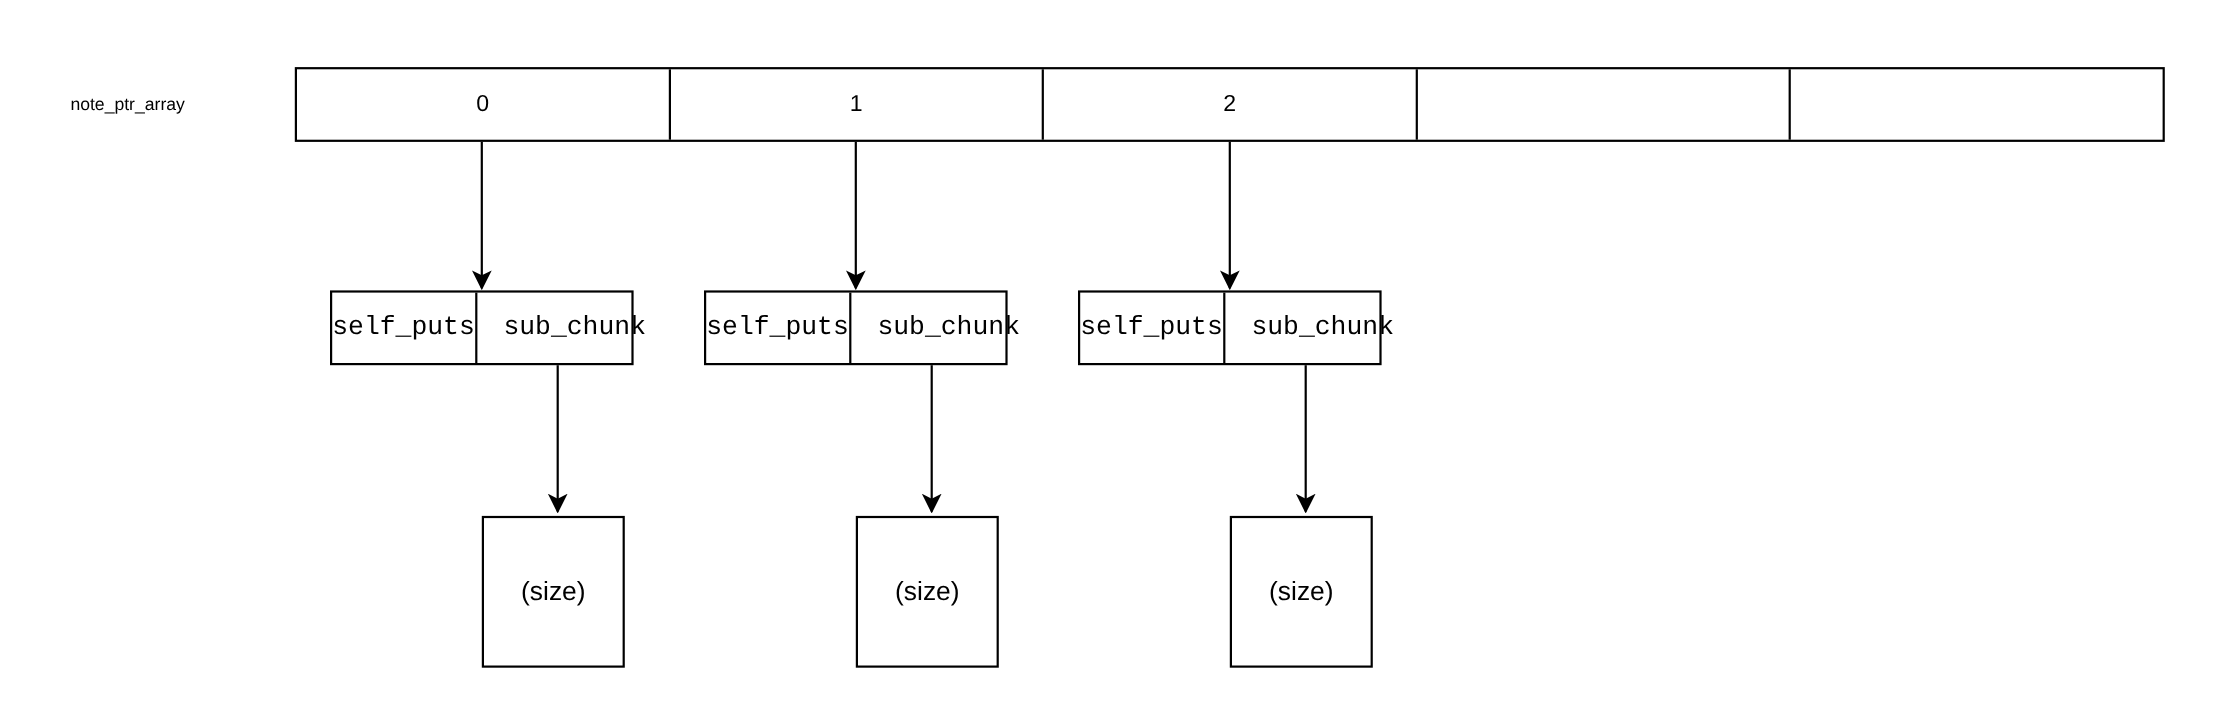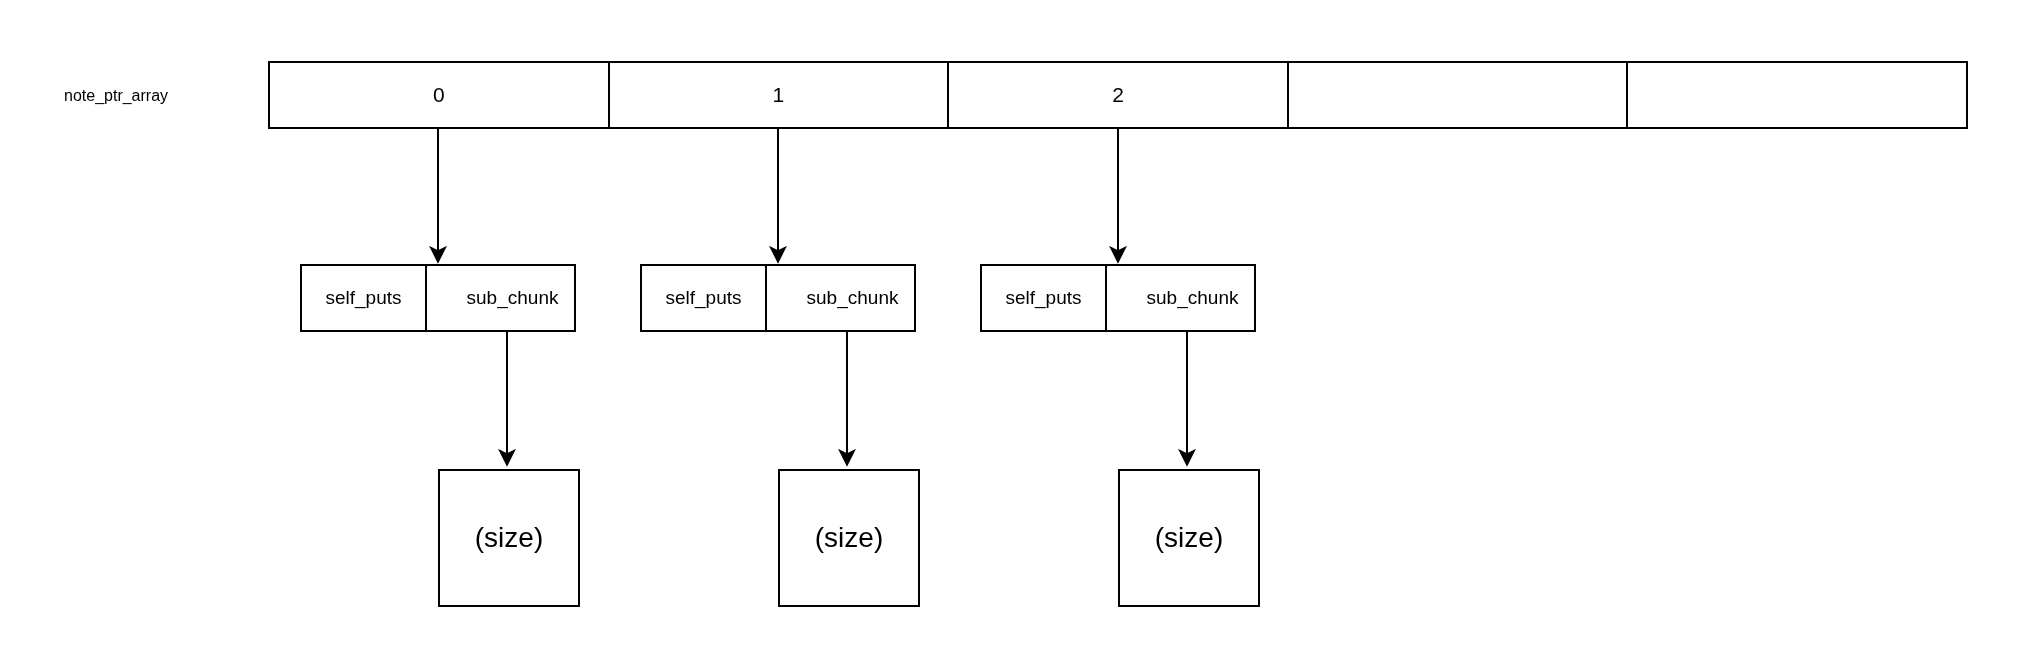--- a/index.html
+++ b/index.html
@@ -54,39 +54,40 @@
     border: 2px solid #000000;
     box-sizing: border-box;
     display: flex;
     background: #ffffff;
   }
   .record .fcell {
     flex: 1 1 0;
     display: flex;
     align-items: center;
     justify-content: center;
-    font-size: 19px;
+    font-size: 24px;
     border-right: 2px solid #000000;
     white-space: nowrap;
+    font-family: Liberation Mono, monospace;
   }
   .record .fcell.last {
     border-right: none;
     padding-left: 24px;
   }
   .sizebox {
     position: absolute;
     top: 469px;
-    width: 142px;
+    width: 130px;
     height: 138px;
     border: 2px solid #000000;
     box-sizing: border-box;
     display: flex;
     align-items: center;
     justify-content: center;
-    font-size: 28px;
+    font-size: 24px;
     background: #ffffff;
   }
   .arrow-layer {
     position: absolute;
     left: 0;
     top: 0;
     width: 2024px;
     height: 658px;
     pointer-events: none;
   }

